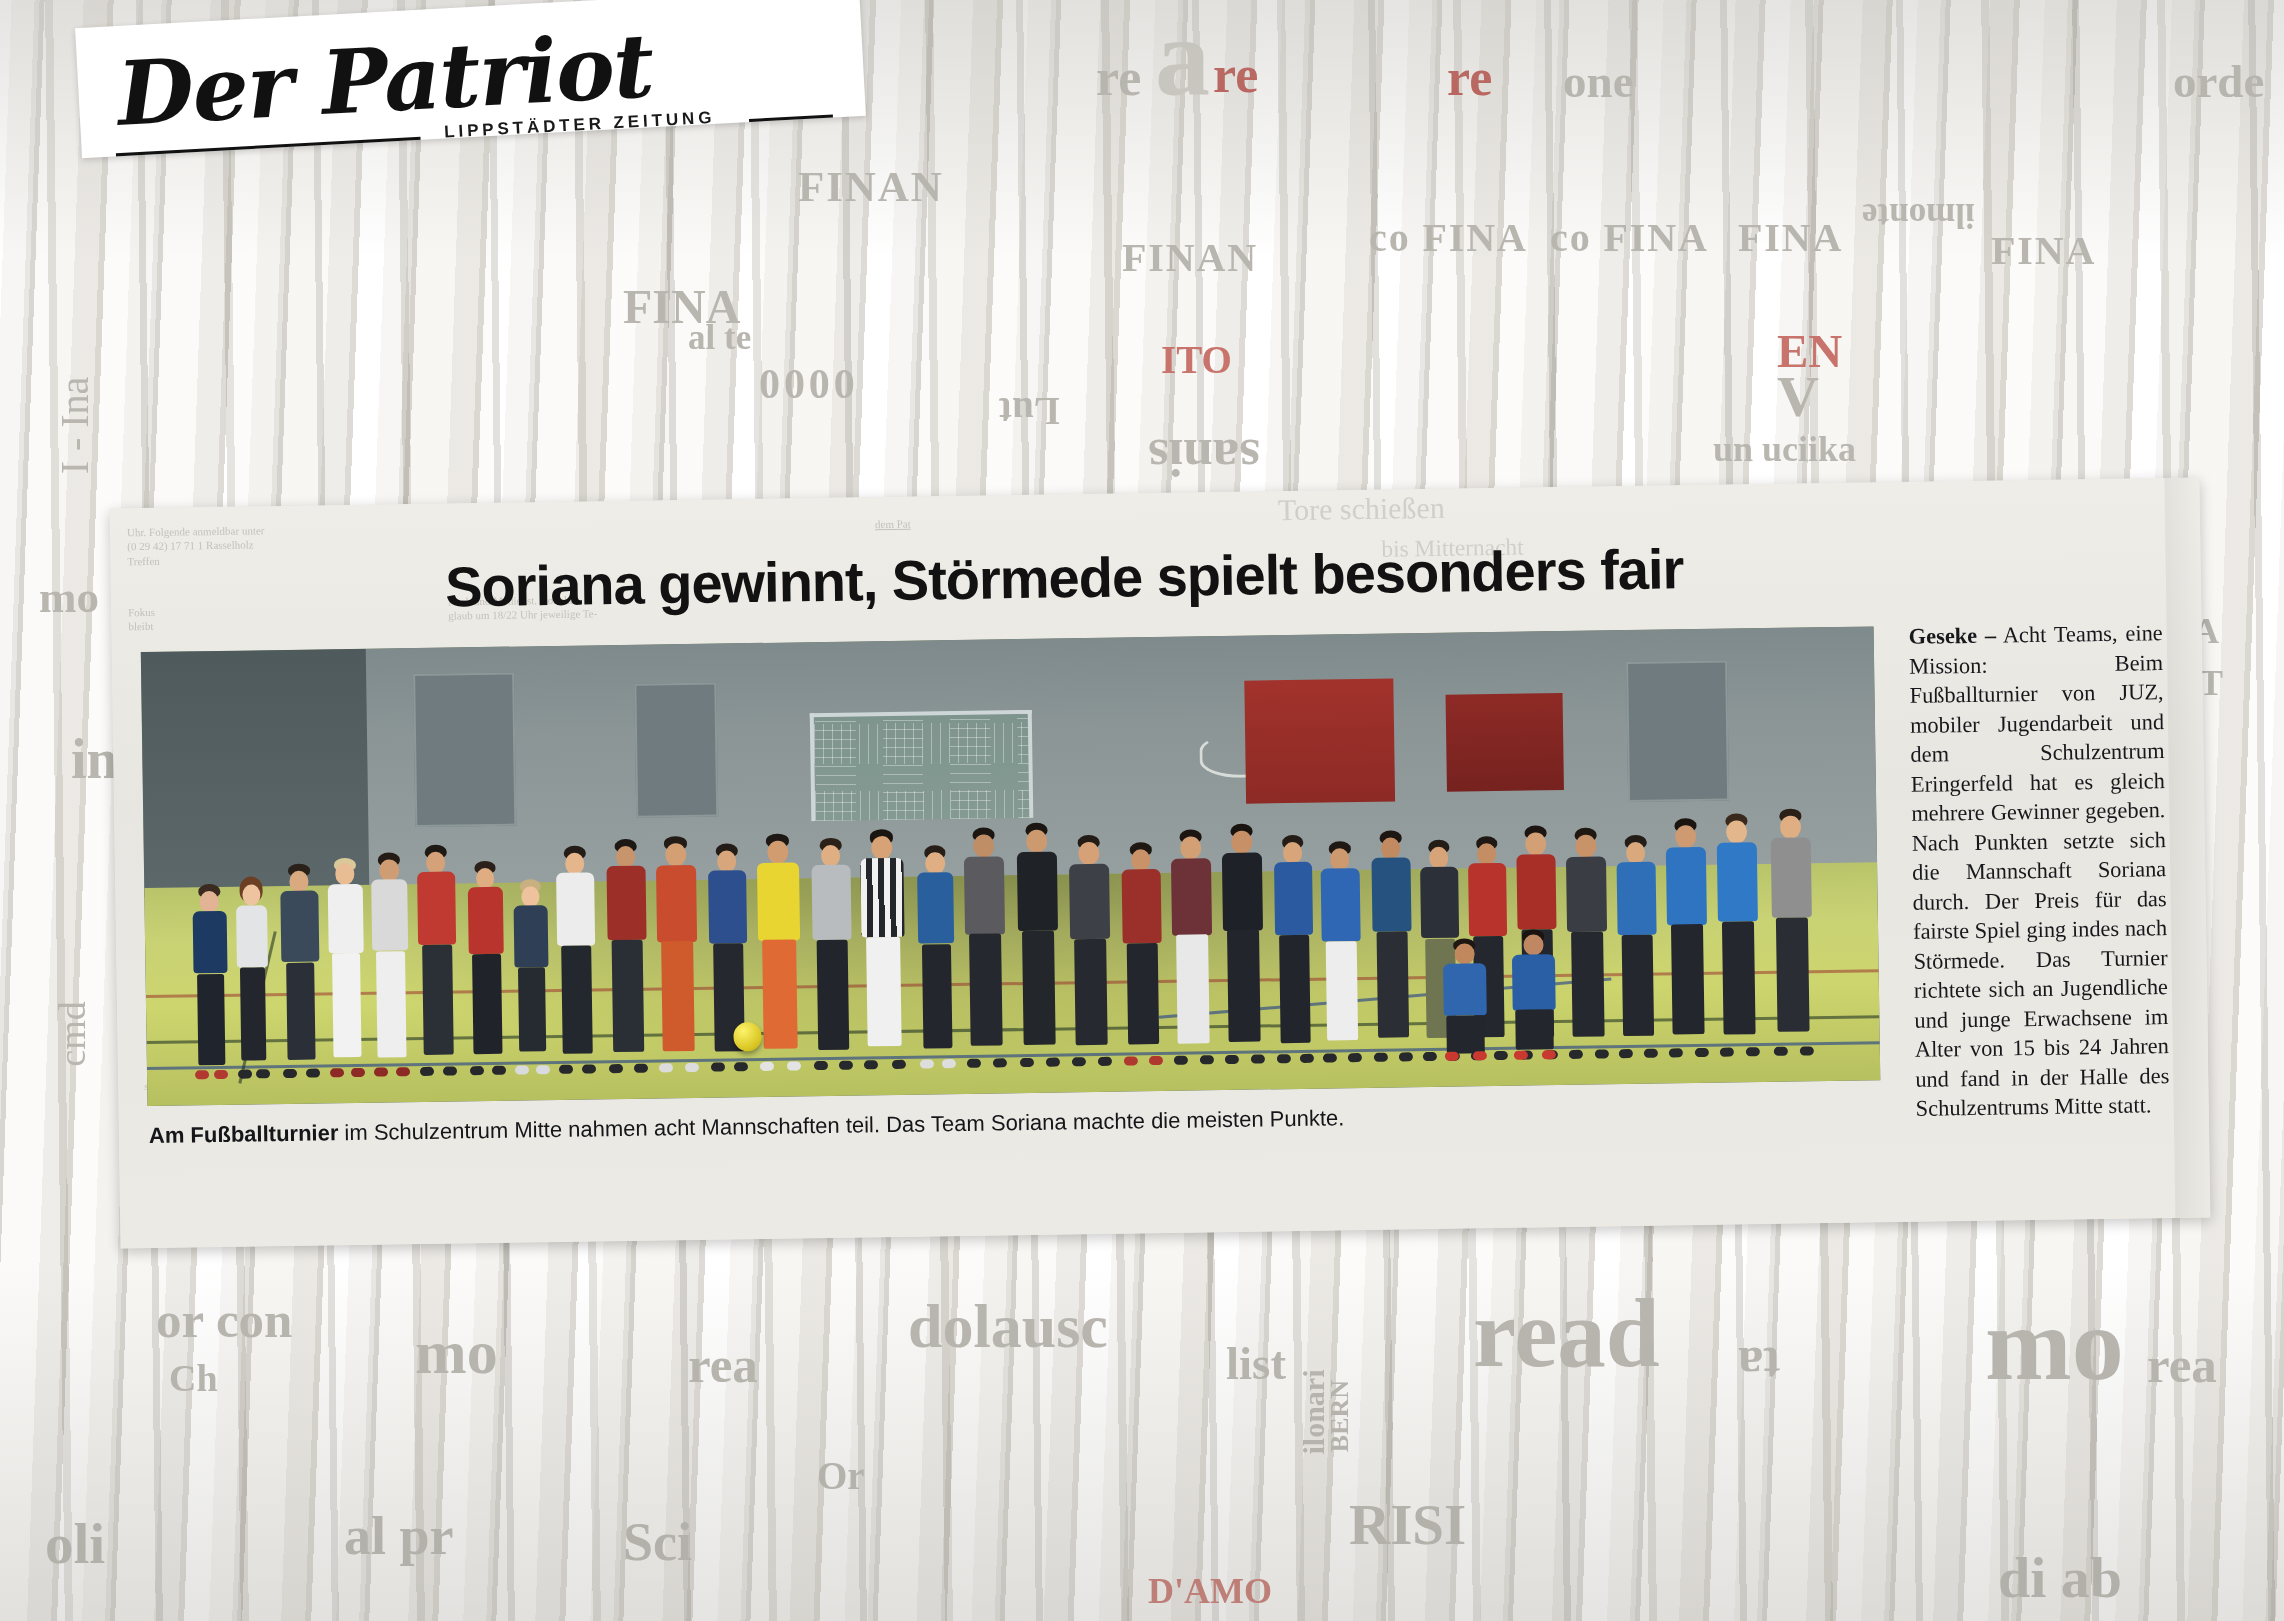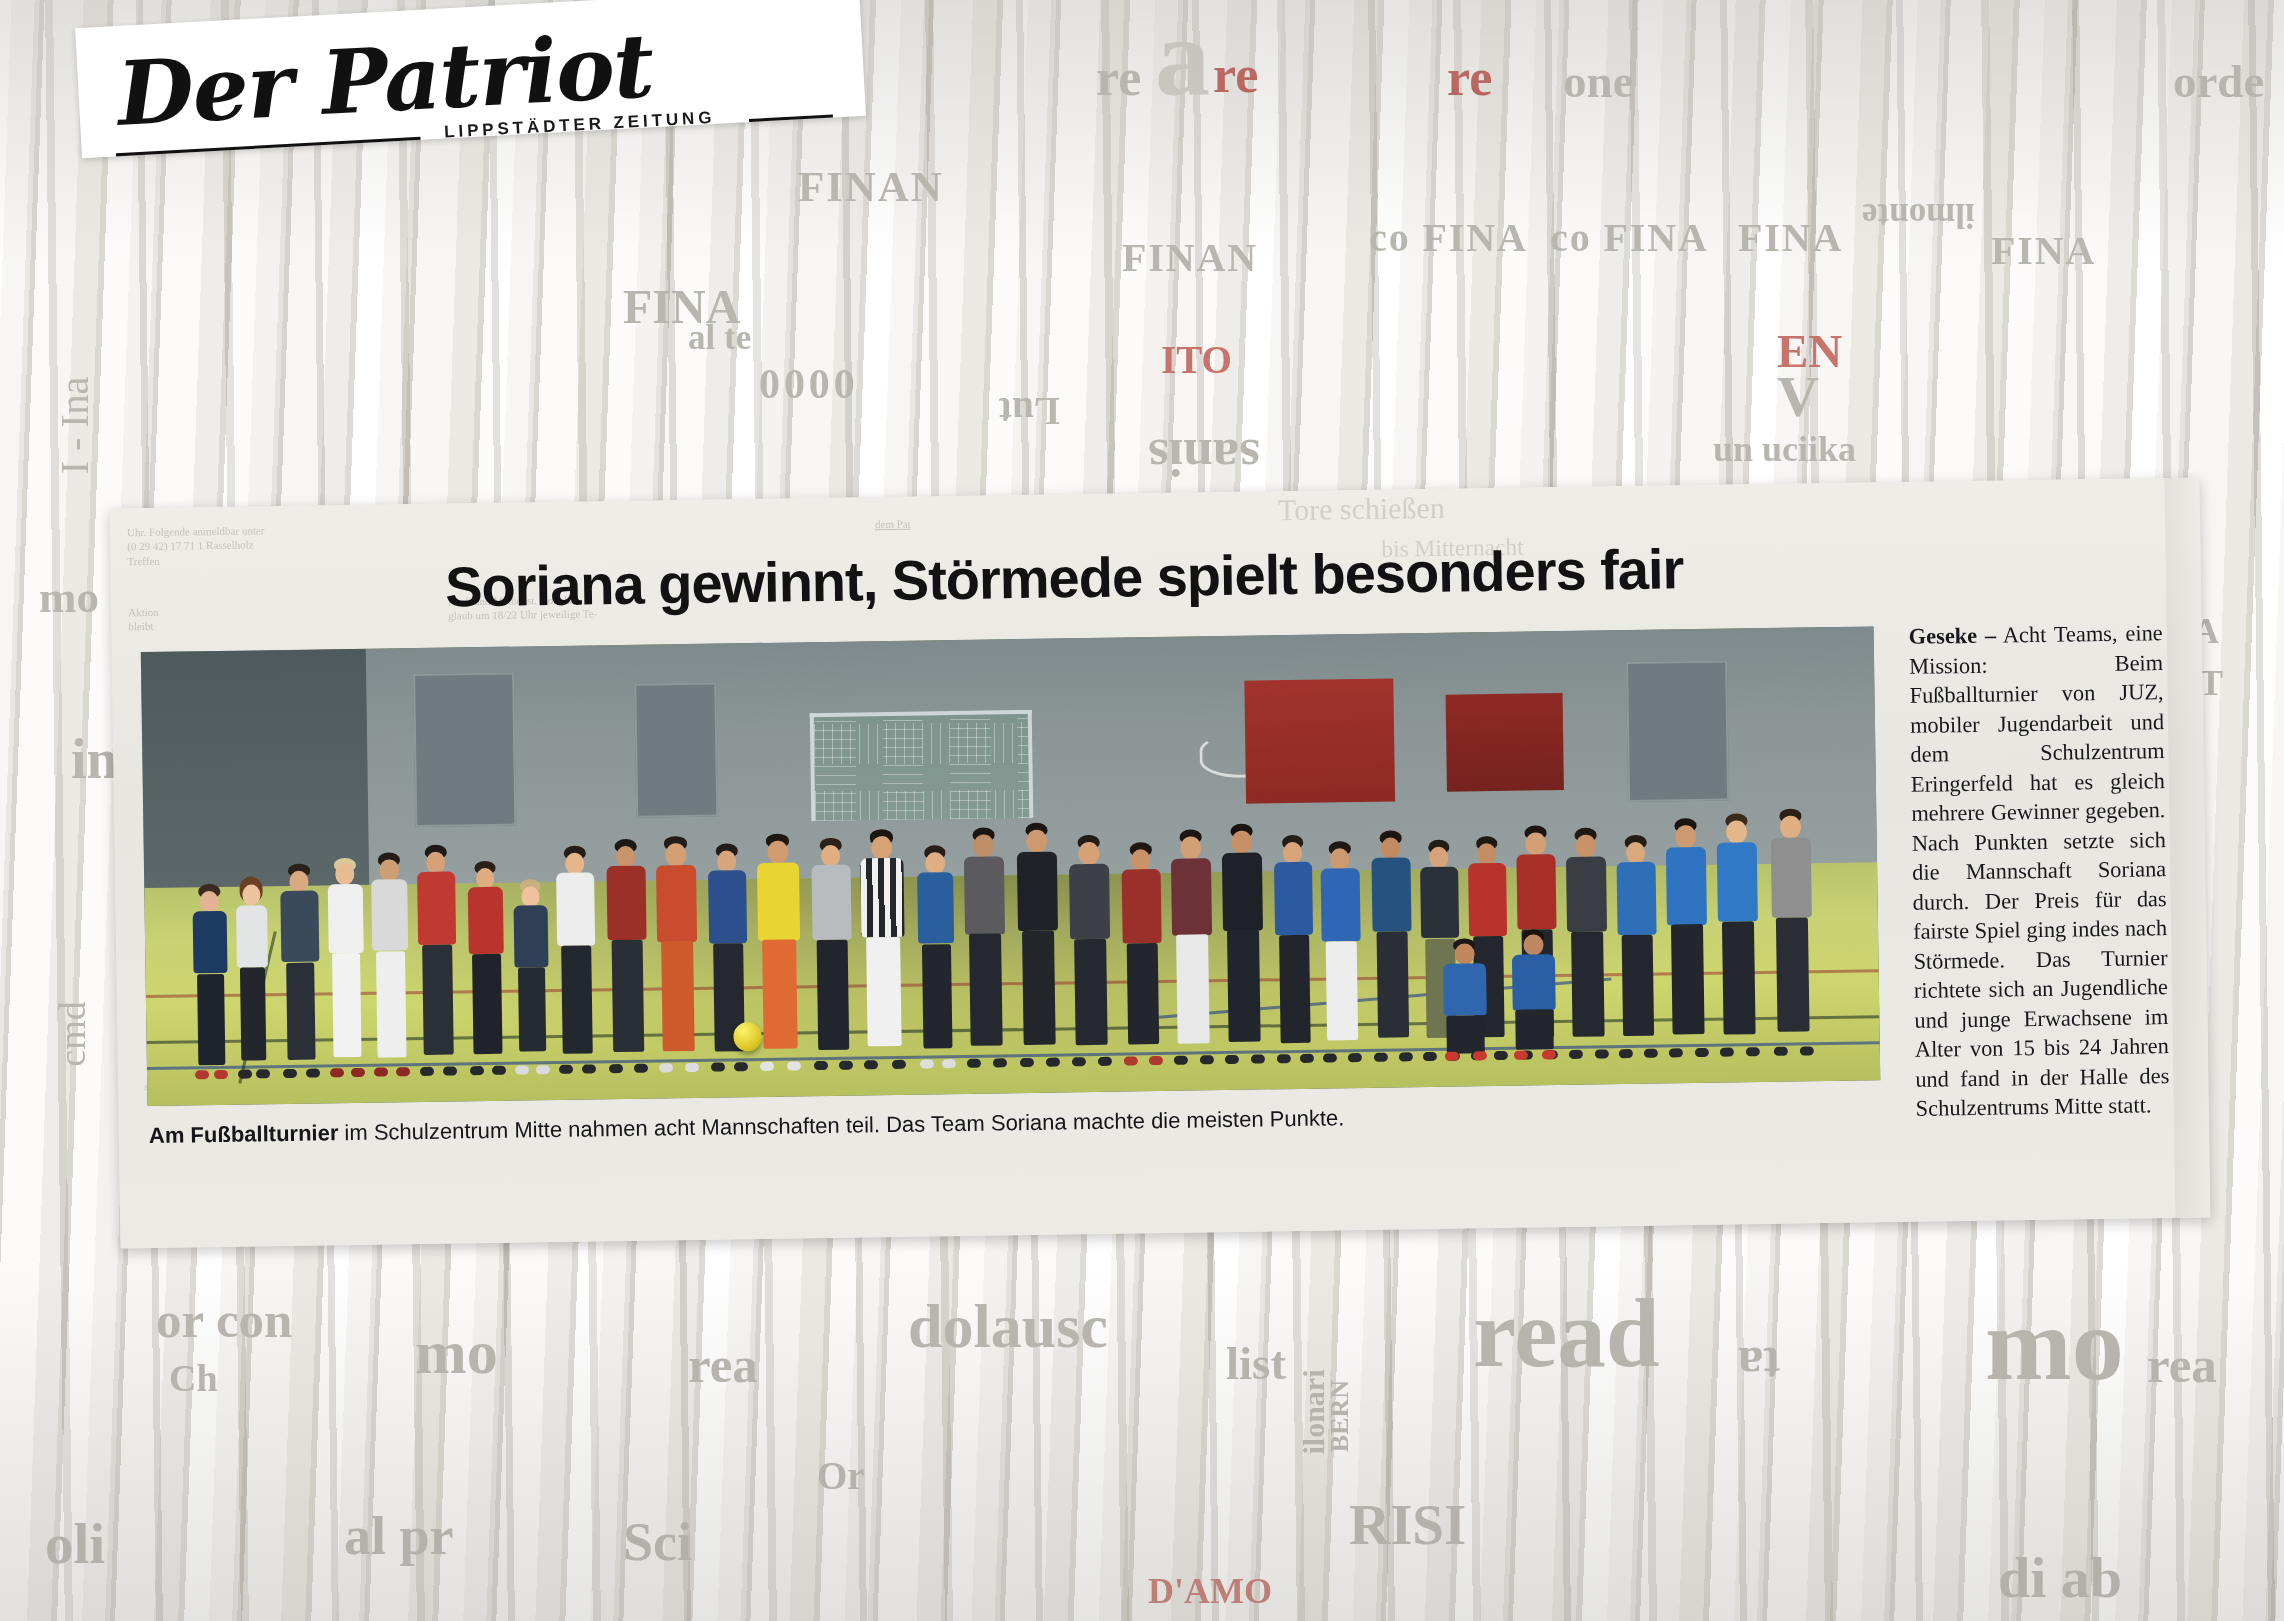--- a/index.html
+++ b/index.html
@@ -359,21 +359,21 @@
 
 <div class="clip">
   <div class="clip-paper"></div>
 
   <div class="ghost" style="left:17px; top:17px;">Uhr. Folgende anmeldbar unter
 (0 29 42) 17 71 1 Rasselholz
 Treffen</div>
   <div class="ghost" style="left:765px; top:19.5px;text-decoration:underline;">dem Pat</div>
   <div class="ghost" style="left:1168px; top:11.7px; font-size:30px; color:#cdcac4;">Tore schießen</div>
   <div class="ghost" style="left:1271px; top:52px; font-size:23.4px; color:#cdcac4;">bis Mitternacht</div>
-  <div class="ghost" style="left:17px; top:97px;">Aktion
+  <div class="ghost" style="left:17px; top:97px;">Fokus
 bleibt</div>
   <div class="ghost" style="left:337px; top:91px;">Nach und Medienst. Kollekt
 glaub um 18/22 Uhr jeweilige Te-</div>
   <div class="ghost" style="left:26px; top:571px;">steht und Kirchen in den Fokus.</div>
 
   <div class="headline">Soriana gewinnt, Störmede spielt besonders fair</div>
 
   <div class="photo">
     <div class="ph-wall"></div>
     <div class="ph-wall-dark"></div>

